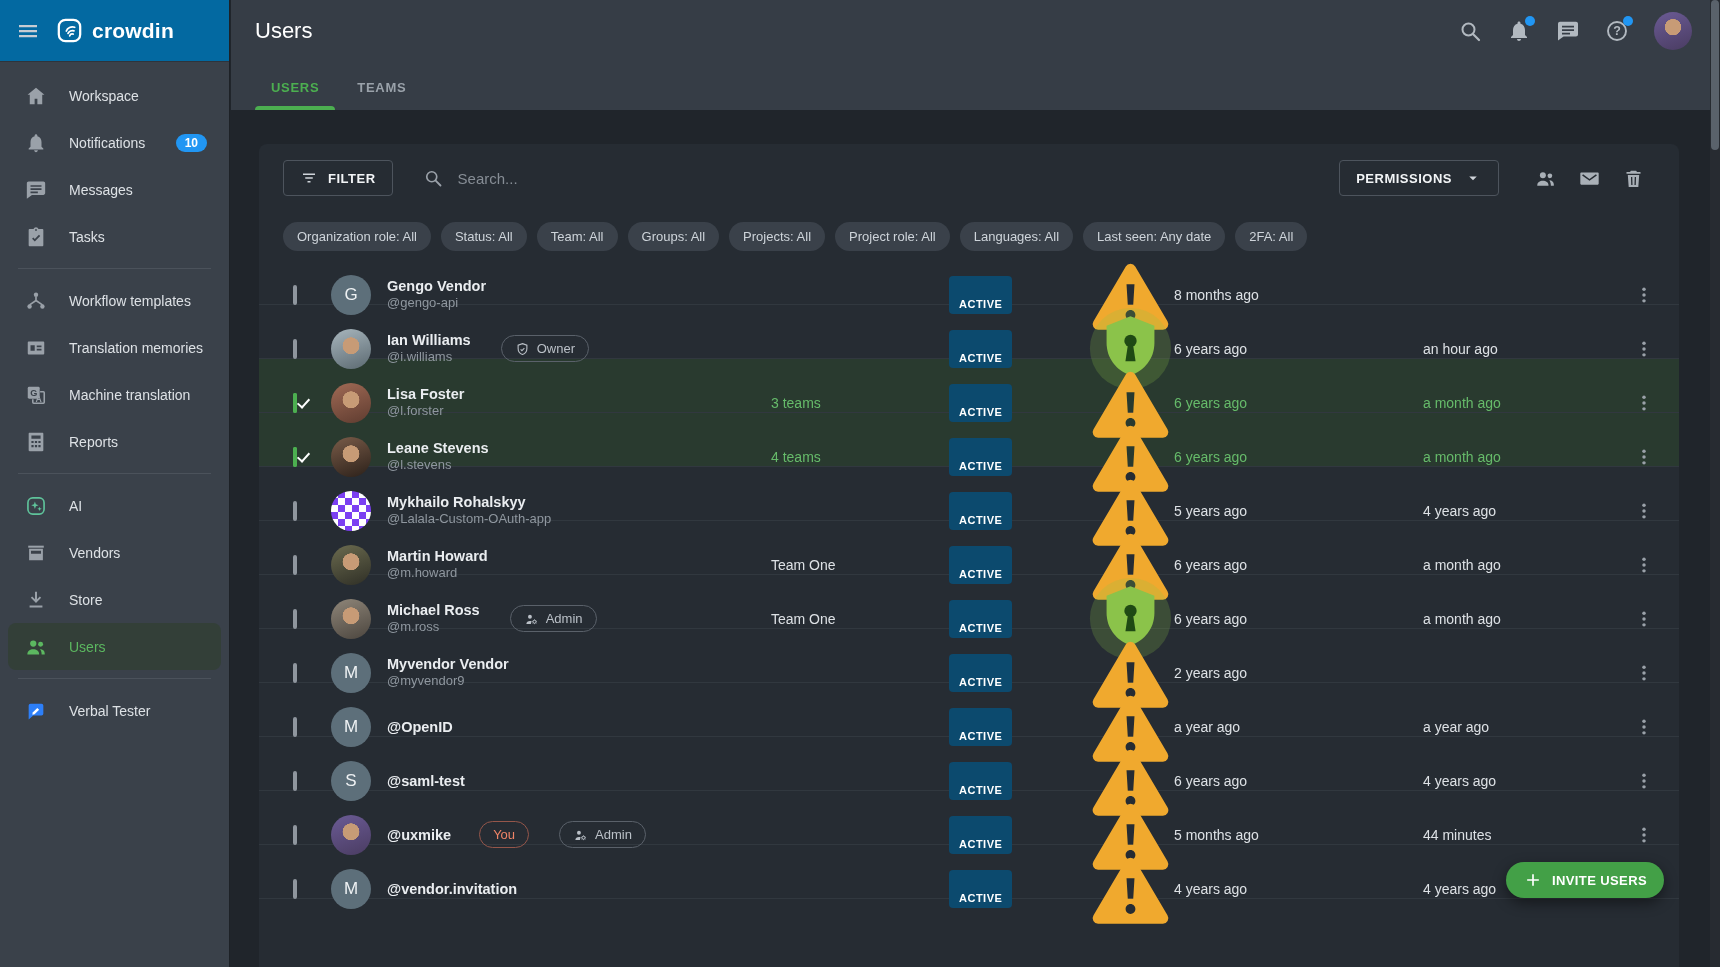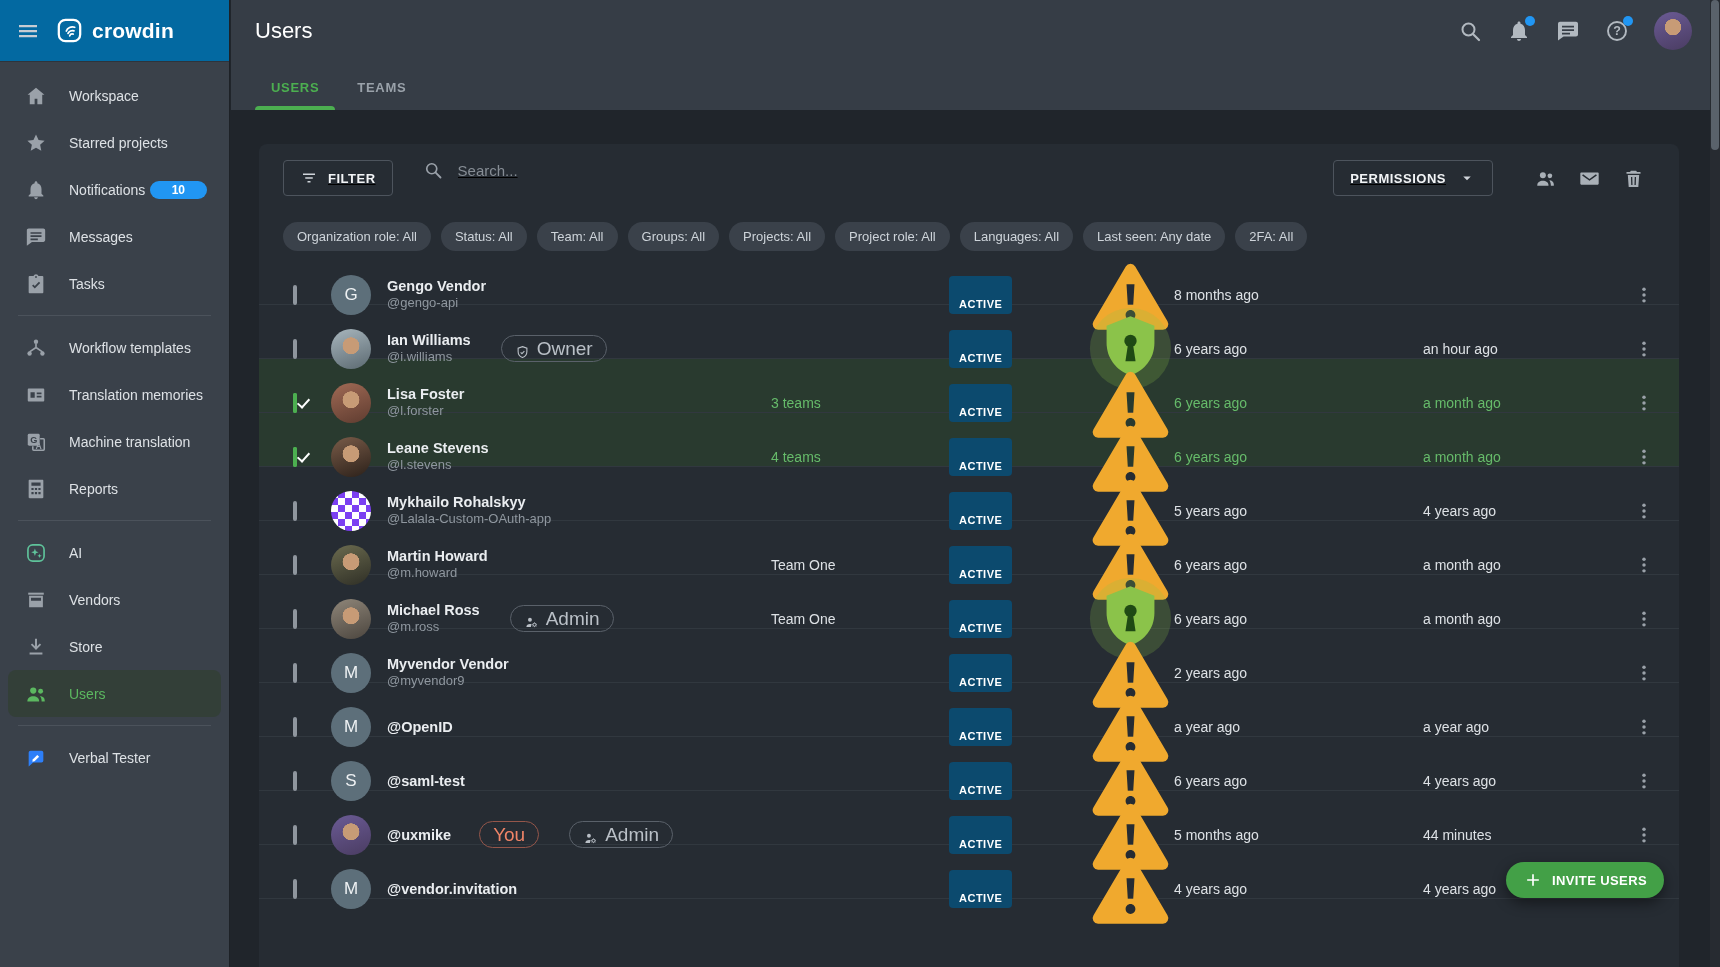--- a/index.html
+++ b/index.html
@@ -23,21 +23,21 @@
   .sidebar { padding:10px 8px 0 8px; }
   .side-item { display:flex; align-items:center; height:47px; padding:0 10px 0 17px;
     border-radius:8px; color:#dde1e5; font-size:14px; cursor:pointer; }
   .side-item .s-ic { width:22px; height:22px; color:#9aa1a9; margin-right:22px; flex:0 0 auto; }
   .side-item.active { background:#333f38; }
   .side-item.active, .side-item.active .s-ic { color:#5cb860; }
   .side-item .s-ic.tint-ai { color:#5fc39b; }
   .side-divider { height:1px; background:#4b525b; margin:8px 10px; }
   .side-badge { margin-left:auto; background:#2196f3; color:#fff; font-size:12px;
     font-weight:700; min-width:24px; height:18px; border-radius:9px;
-    display:flex; align-items:center; justify-content:center; padding:0 22px; margin-right:4px; }
+    display:flex; align-items:center; justify-content:center; padding:0 9px; margin-right:4px; }
 
   
   .main { position:absolute; left:231px; top:0; right:0; height:100%; }
   .page-header { height:110px; background:#363d46; position:relative; }
   .header-top { display:flex; align-items:center; height:62px; padding-left:24px; }
   .page-title { font-size:22px; font-weight:500; color:#fff; margin:0; }
   .header-icons { position:absolute; right:28px; top:0; height:62px;
     display:flex; align-items:center; gap:25px; }
   .hdr-ic { position:relative; width:24px; height:24px; color:#b2b9c0; cursor:pointer; }
   .hdr-ic .dot { position:absolute; right:-4px; top:-3px; width:10px; height:10px;
@@ -50,36 +50,36 @@
     letter-spacing:.7px; color:#9aa2aa; cursor:pointer; }
   .tab.active { color:#4caf50; }
   .tab.active::after { content:""; position:absolute; left:0; right:0; bottom:0;
     height:4px; background:#4caf50; border-radius:4px 4px 0 0; }
 
   
   .content { position:absolute; top:110px; left:0; right:0; bottom:0; background:#20252b; }
   .card { position:absolute; left:28px; top:34px; width:1420px; height:calc(100% - 34px);
     background:#262c33; border-radius:8px 8px 0 0; padding:0 24px; overflow:hidden; }
 
-  .toolbar { display:flex; align-items:flex-start; margin-top:16px; height:36px;text-decoration:underline; }
+  .toolbar { display:flex; align-items:center; margin-top:16px; height:36px; }
   .btn { height:36px; border:1px solid #4d545d; border-radius:4px; background:transparent;
     color:#f2f4f6; font-size:13px; font-weight:700; letter-spacing:.5px;
     display:inline-flex; align-items:center; gap:10px; padding:0 16px;
     font-family:"Liberation Sans",sans-serif; cursor:pointer; }
   .btn .b-ic { width:18px; height:18px; color:#cfd4da; }
   .searchbox { display:flex; align-items:center; gap:13px; margin-left:30px; flex:1; }
   .searchbox .s-ic { width:20px; height:20px; color:#9aa1a9; }
   .searchbox input { background:transparent; border:none; outline:none; color:#c4b5fd;
     font-size:15px; width:420px; font-family:"Liberation Sans",sans-serif; }
   .searchbox input::placeholder { color:#868d95; }
   .toolbar-right { display:flex; align-items:center; margin-left:auto; }
   .icon-btn { width:44px; height:36px; display:flex; align-items:center; justify-content:center;
     color:#a9b0b7; cursor:pointer; }
   .icon-btn .t-ic { width:21px; height:21px; }
-  .permissions { margin-right:30px; }
+  .permissions { margin-right:24px; }
   .caret { width:16px; height:16px; margin-left:2px; }
 
   .chips { display:flex; gap:10px; margin-top:26px; }
   .chip { height:29px; display:flex; align-items:center; padding:0 14px; background:#3a414a;
     border-radius:15px; color:#ced4da; font-size:13px; cursor:pointer; white-space:nowrap; }
 
   
   .grid-cols { display:grid;
     grid-template-columns:48px 440px 178px 120px 105px 249px 186px 1fr;
     align-items:center; margin:0 -24px; padding:0 24px; }
@@ -105,21 +105,21 @@
 
   .c-name { display:flex; align-items:center; gap:16px; min-width:0; }
   .avatar { width:40px; height:40px; border-radius:50%; flex:0 0 auto;
     display:flex; align-items:center; justify-content:center;
     font-size:17px; color:#eef1f3; background:#5d6f7a; }
   .nm { line-height:1.3; min-width:0; }
   .n1 { font-size:14.5px; font-weight:700; color:#eaedf0; white-space:nowrap; }
   .n2 { font-size:13px; color:#8f979f; white-space:nowrap; }
   .n-single { font-size:14.5px; font-weight:700; color:#eaedf0;text-align:right; }
   .pill { display:inline-flex; align-items:center; gap:7px; height:27px; padding:8px 13px;
-    border:1px solid #5a616a; border-radius:14px; color:#bac0c7; font-size:19px;
+    border:1px solid #5a616a; border-radius:14px; color:#bac0c7; font-size:13px;
     margin-left:14px; flex:0 0 auto; }
   .pill .p-ic { width:15px; height:15px; }
   .pill.you { color:#ef8467; border-color:#95564a; margin-left:12px; }
 
   .status-badge { display:inline-block; background:#0c4a6e; color:#fff; font-size:11px;
     font-weight:700; letter-spacing:.5px; padding:22px 10px 4px; border-radius:4px; }
   .c-tfa { padding-left:18px; }
   .tfa-ic { width:27px; height:27px; }
   .kebab { justify-self:end; width:22px; height:22px; color:#9aa1a9; cursor:pointer; }
 
@@ -150,26 +150,20 @@
           </svg></span>
       <span class="brand-name">crowdin</span>
     </span>
   </div>
   <nav class="sidebar" id="sidebar">
       <div class="side-item">
         <span class="s-ic"><svg class="ic" style="width:100%;height:100%" viewBox="0 0 24 24" xmlns="http://www.w3.org/2000/svg">
             <path d="M12 3.1 2.8 10.6h2.4V21h5.3v-6h3v6h5.3V10.6h2.4z"></path>
           </svg></span>
         <span>Workspace</span>
-      </div>
-      <div class="side-item">
-        <span class="s-ic"><svg class="ic" style="width:100%;height:100%" viewBox="0 0 24 24" xmlns="http://www.w3.org/2000/svg">
-            <path d="m12 2.7 2.8 6.1 6.6.7-4.9 4.5 1.3 6.5L12 17.1l-5.8 3.4 1.3-6.5-4.9-4.5 6.6-.7z"></path>
-          </svg></span>
-        <span>Starred projects</span>
       </div>
       <div class="side-item">
         <span class="s-ic"><svg class="ic" style="width:100%;height:100%" viewBox="0 0 24 24" xmlns="http://www.w3.org/2000/svg">
             <path d="M12 22c1.1 0 2-.9 2-2h-4c0 1.1.9 2 2 2zm6-6v-5c0-3.07-1.63-5.64-4.5-6.32V4c0-.83-.67-1.5-1.5-1.5S10.5 3.17 10.5 4v.68C7.64 5.36 6 7.92 6 11v5l-2 2v1h16v-1l-2-2z"></path>
           </svg></span>
         <span>Notifications</span>
         <span class="side-badge">10</span>
       </div>
       <div class="side-item">
         <span class="s-ic"><svg class="ic" style="width:100%;height:100%" viewBox="0 0 24 24" xmlns="http://www.w3.org/2000/svg">

